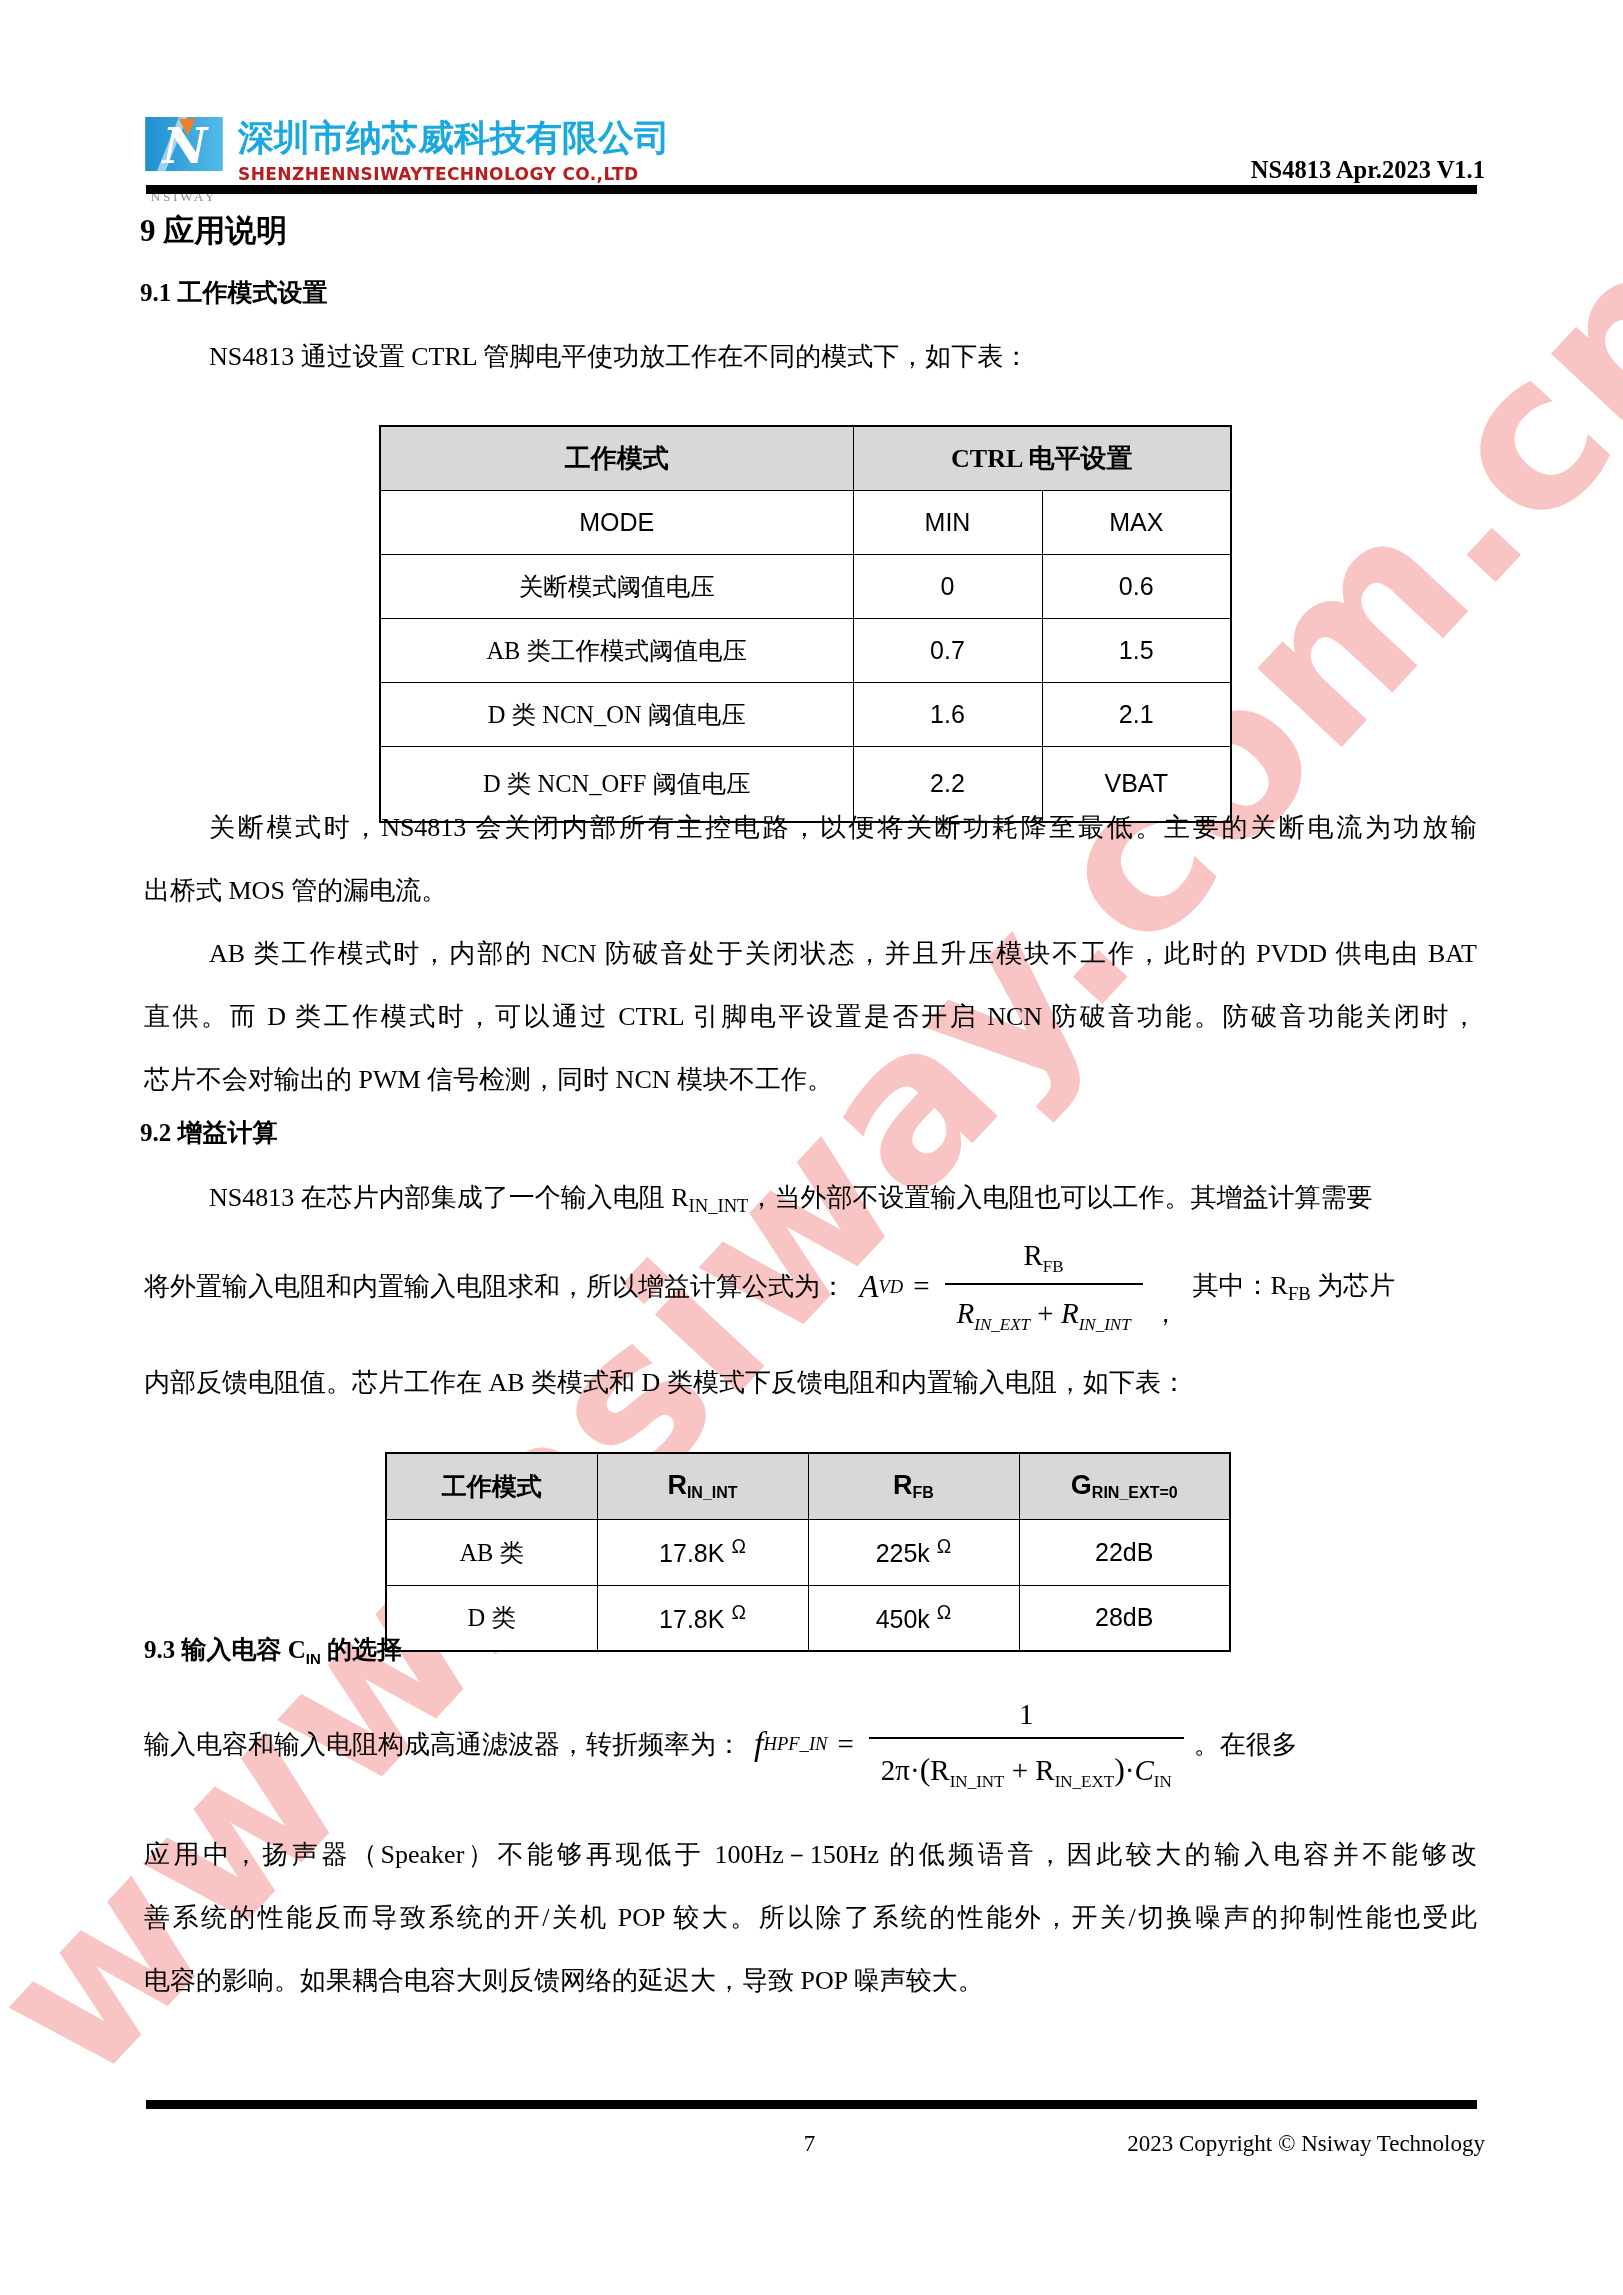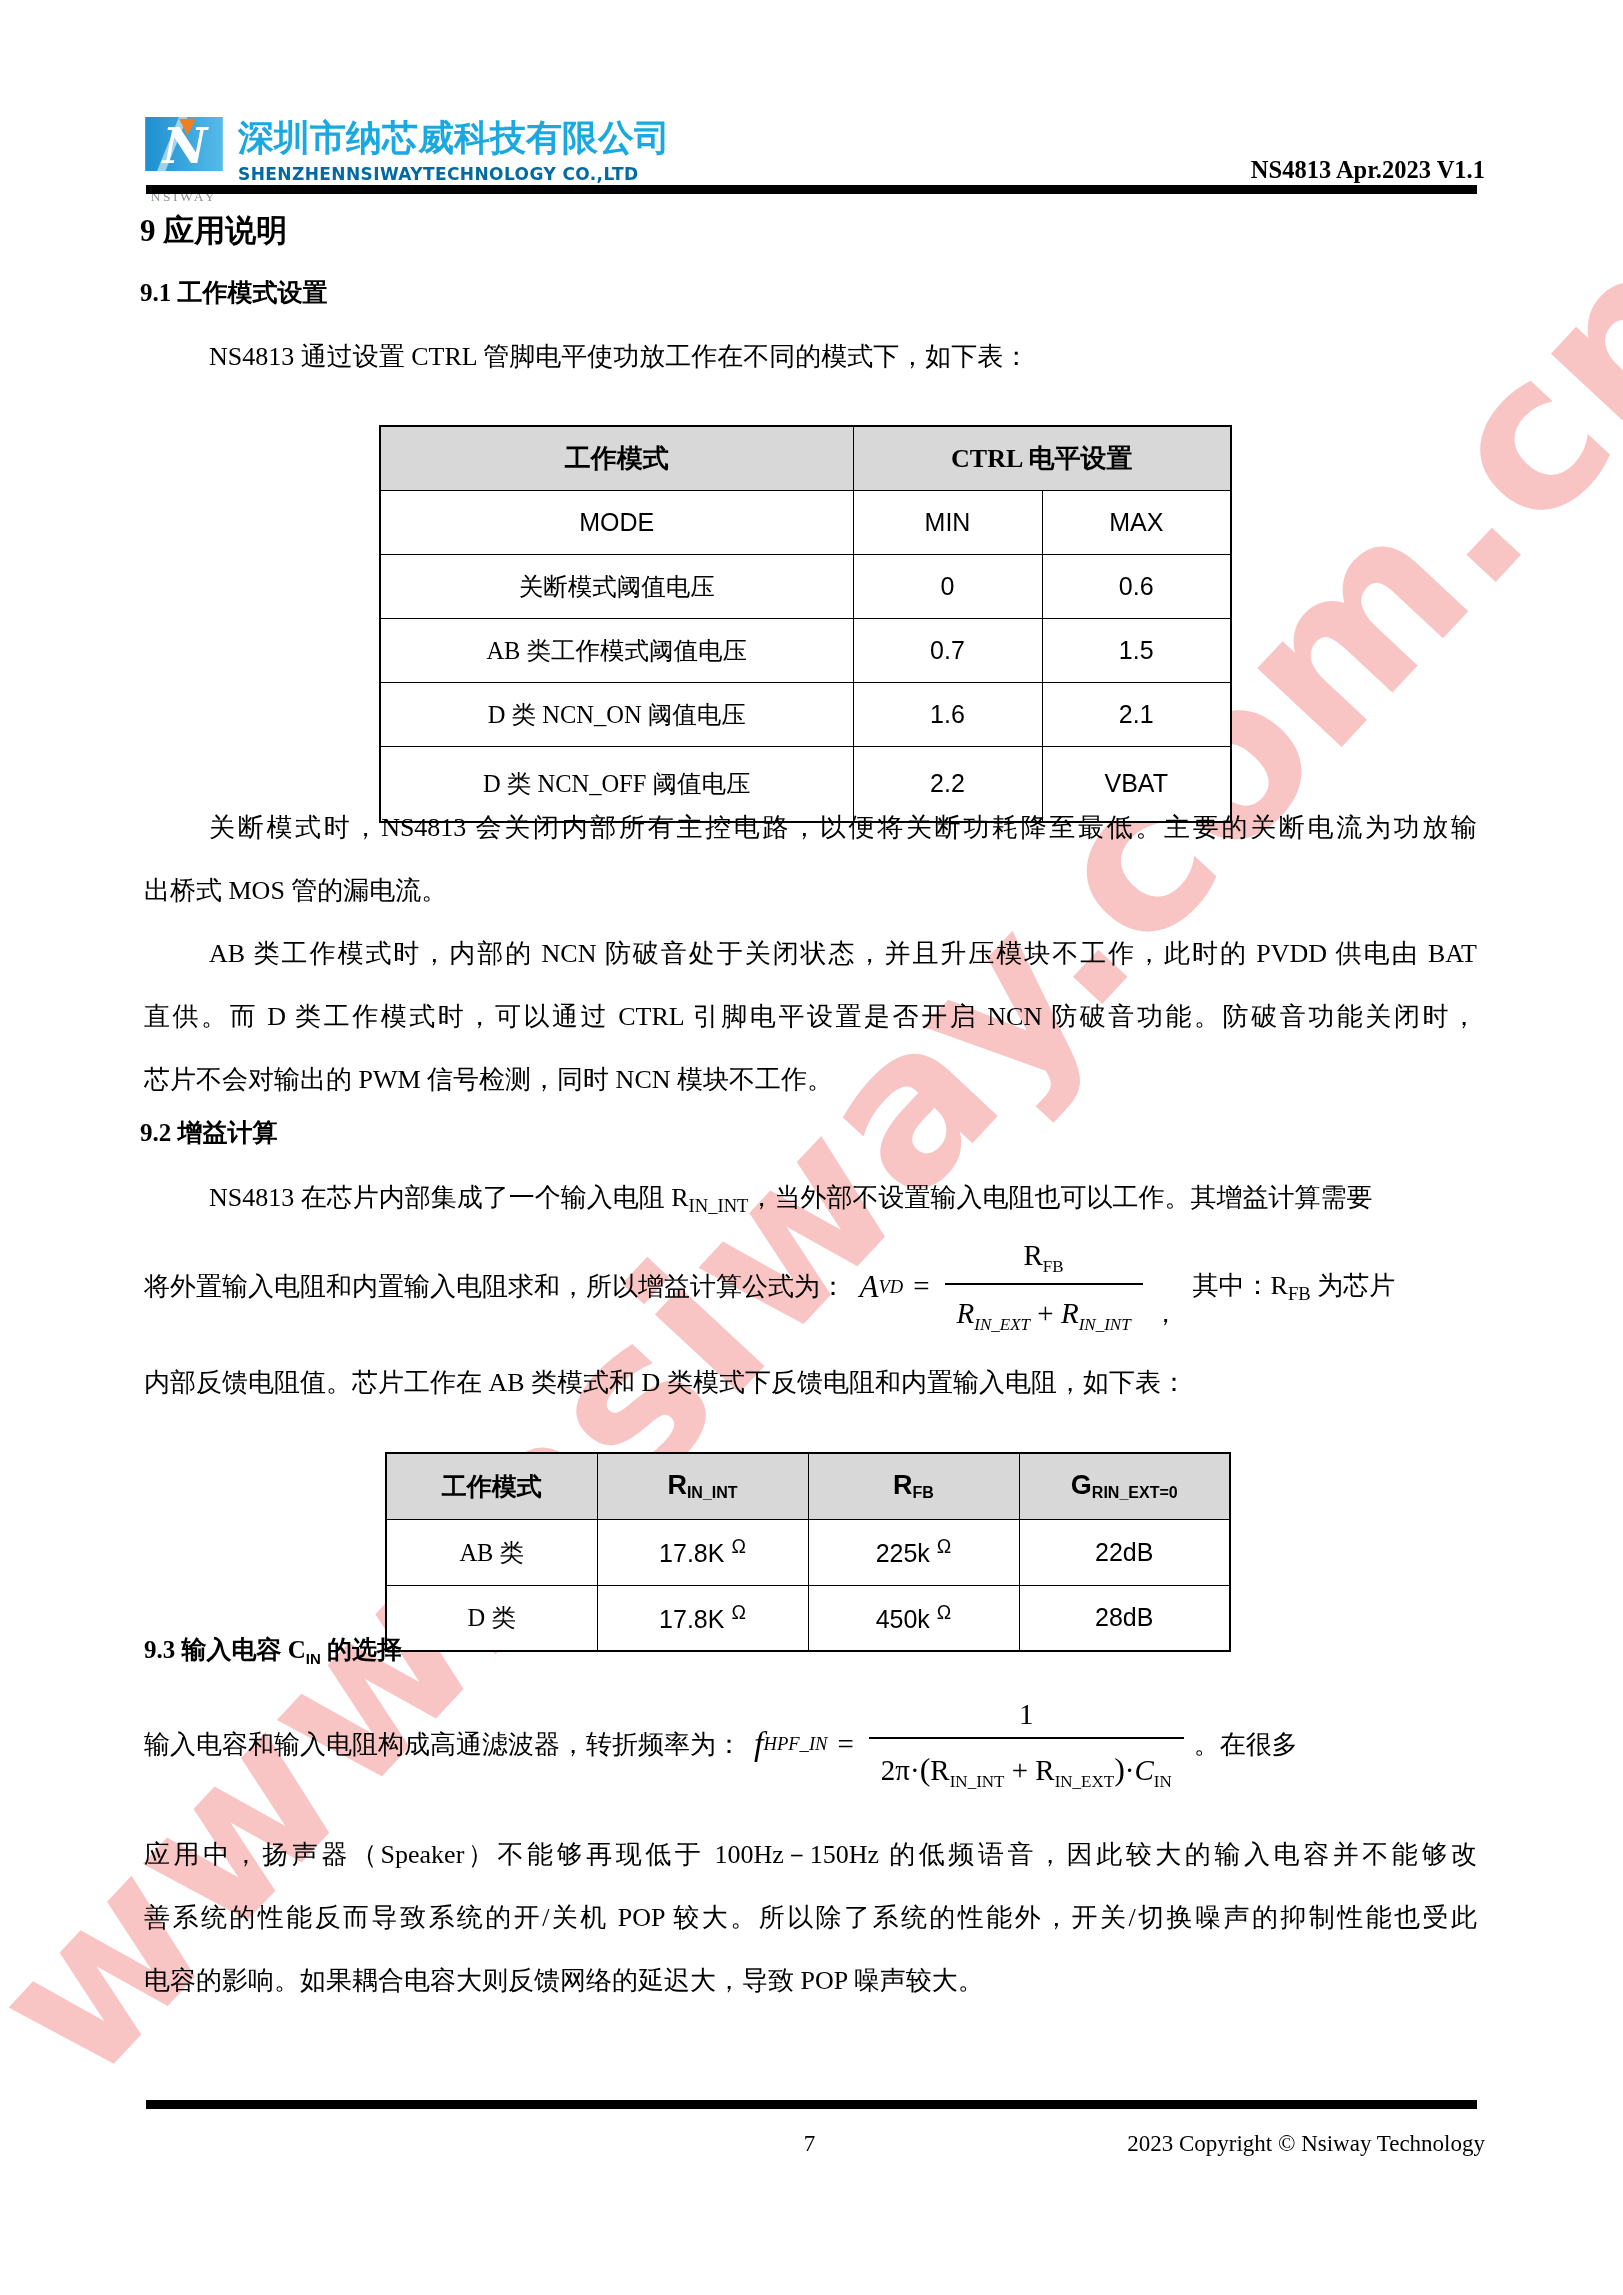--- a/index.html
+++ b/index.html
@@ -10,21 +10,21 @@
              transform:translate(-50%,-50%) rotate(-47deg);
              font-family:"DejaVu Sans",sans-serif;font-weight:bold;font-size:211px;
              letter-spacing:1.7px;white-space:nowrap;color:rgba(238,100,100,0.38);}
   
   .logo-wrap{width:78px;}
   .logo-label{width:78px;text-align:center;font-size:13.5px;letter-spacing:2.5px;color:#8C9093;
               font-family:"Liberation Serif",serif;margin-top:14px;}
   .co-cn{font-family:"DejaVu Sans","Liberation Sans",sans-serif;font-weight:bold;
          font-size:36px;color:#19A9E0;line-height:39px;}
   .co-en{font-family:"DejaVu Sans","Liberation Sans",sans-serif;font-weight:bold;
-         font-size:17px;color:#0369a1;letter-spacing:0.4px;margin-top:6.8px;}
+         font-size:17px;color:#b91c1c;letter-spacing:0.4px;margin-top:6.8px;}
   .docref{font-size:24.5px;font-weight:bold;}
   .rule{background:#000;}
   
   .h1{font-size:31px;font-weight:bold;}
   .h2{font-size:25px;font-weight:bold;}
   .body-txt{font-size:26px;}
   .p-block{width:1333px;line-height:63px;font-size:26px;box-sizing:border-box;}
   .pline{display:block;}
   .just{text-align:justify;text-align-last:justify;}
   .ind{padding-left:65px;}

